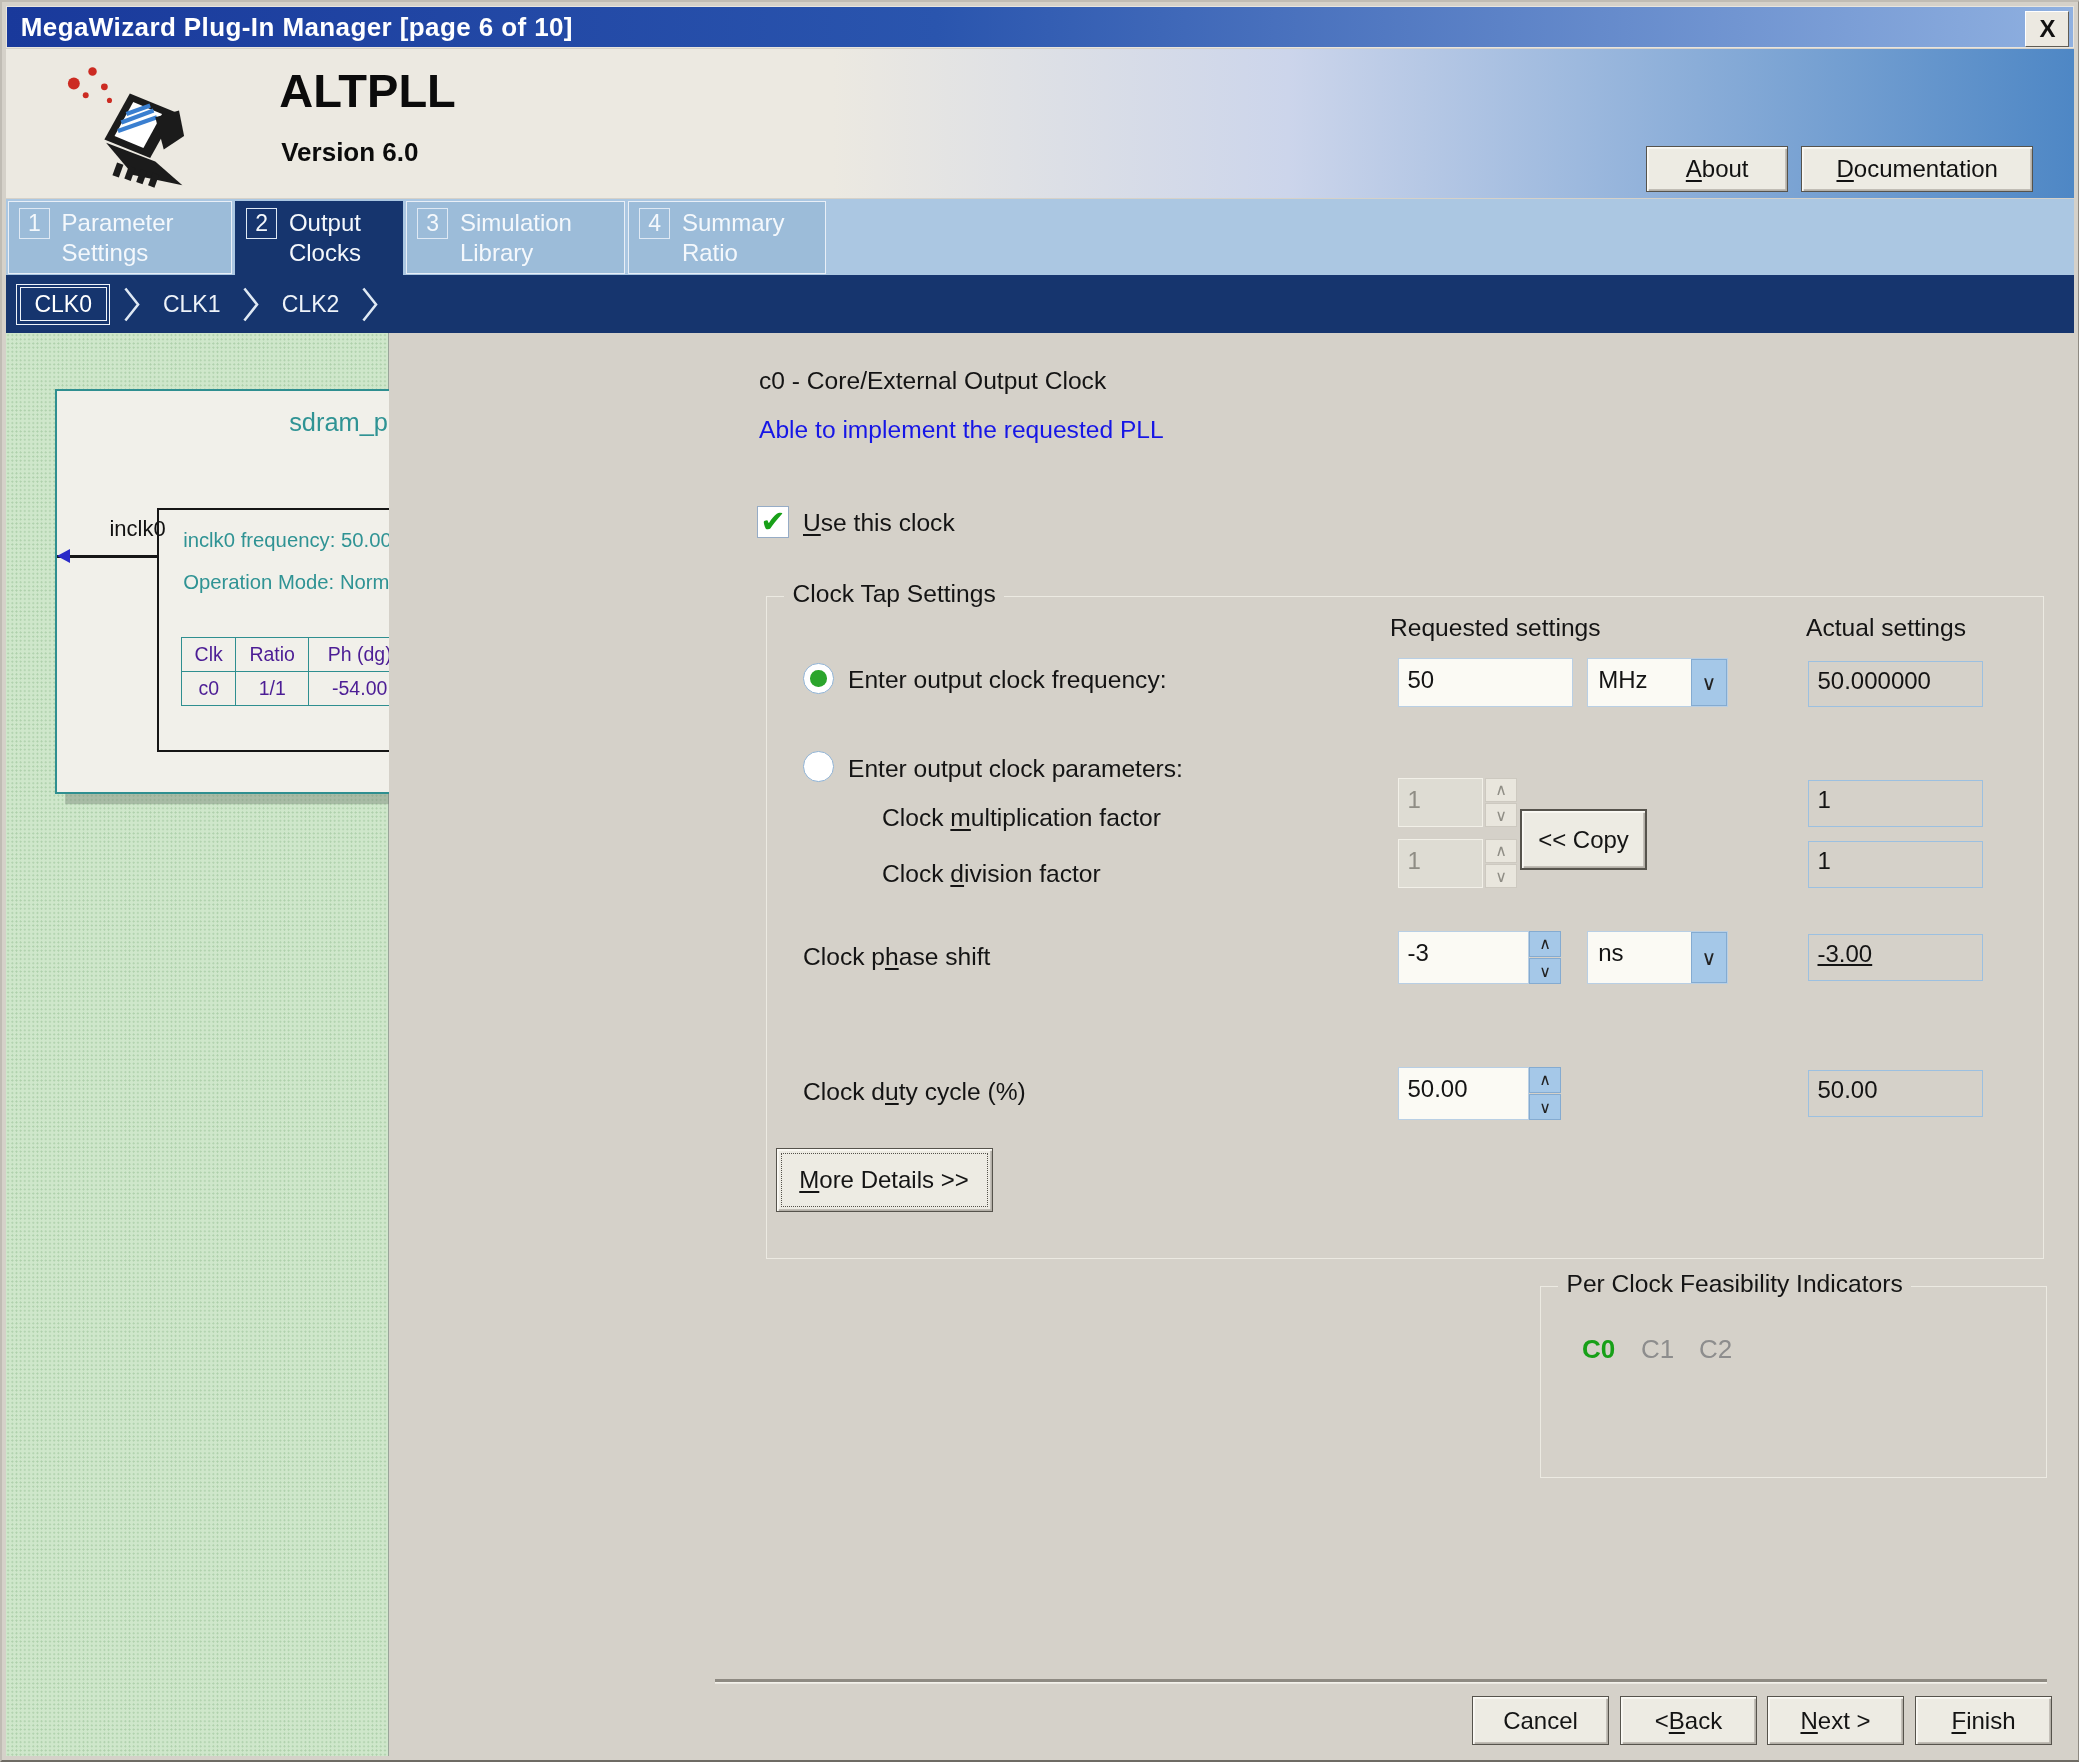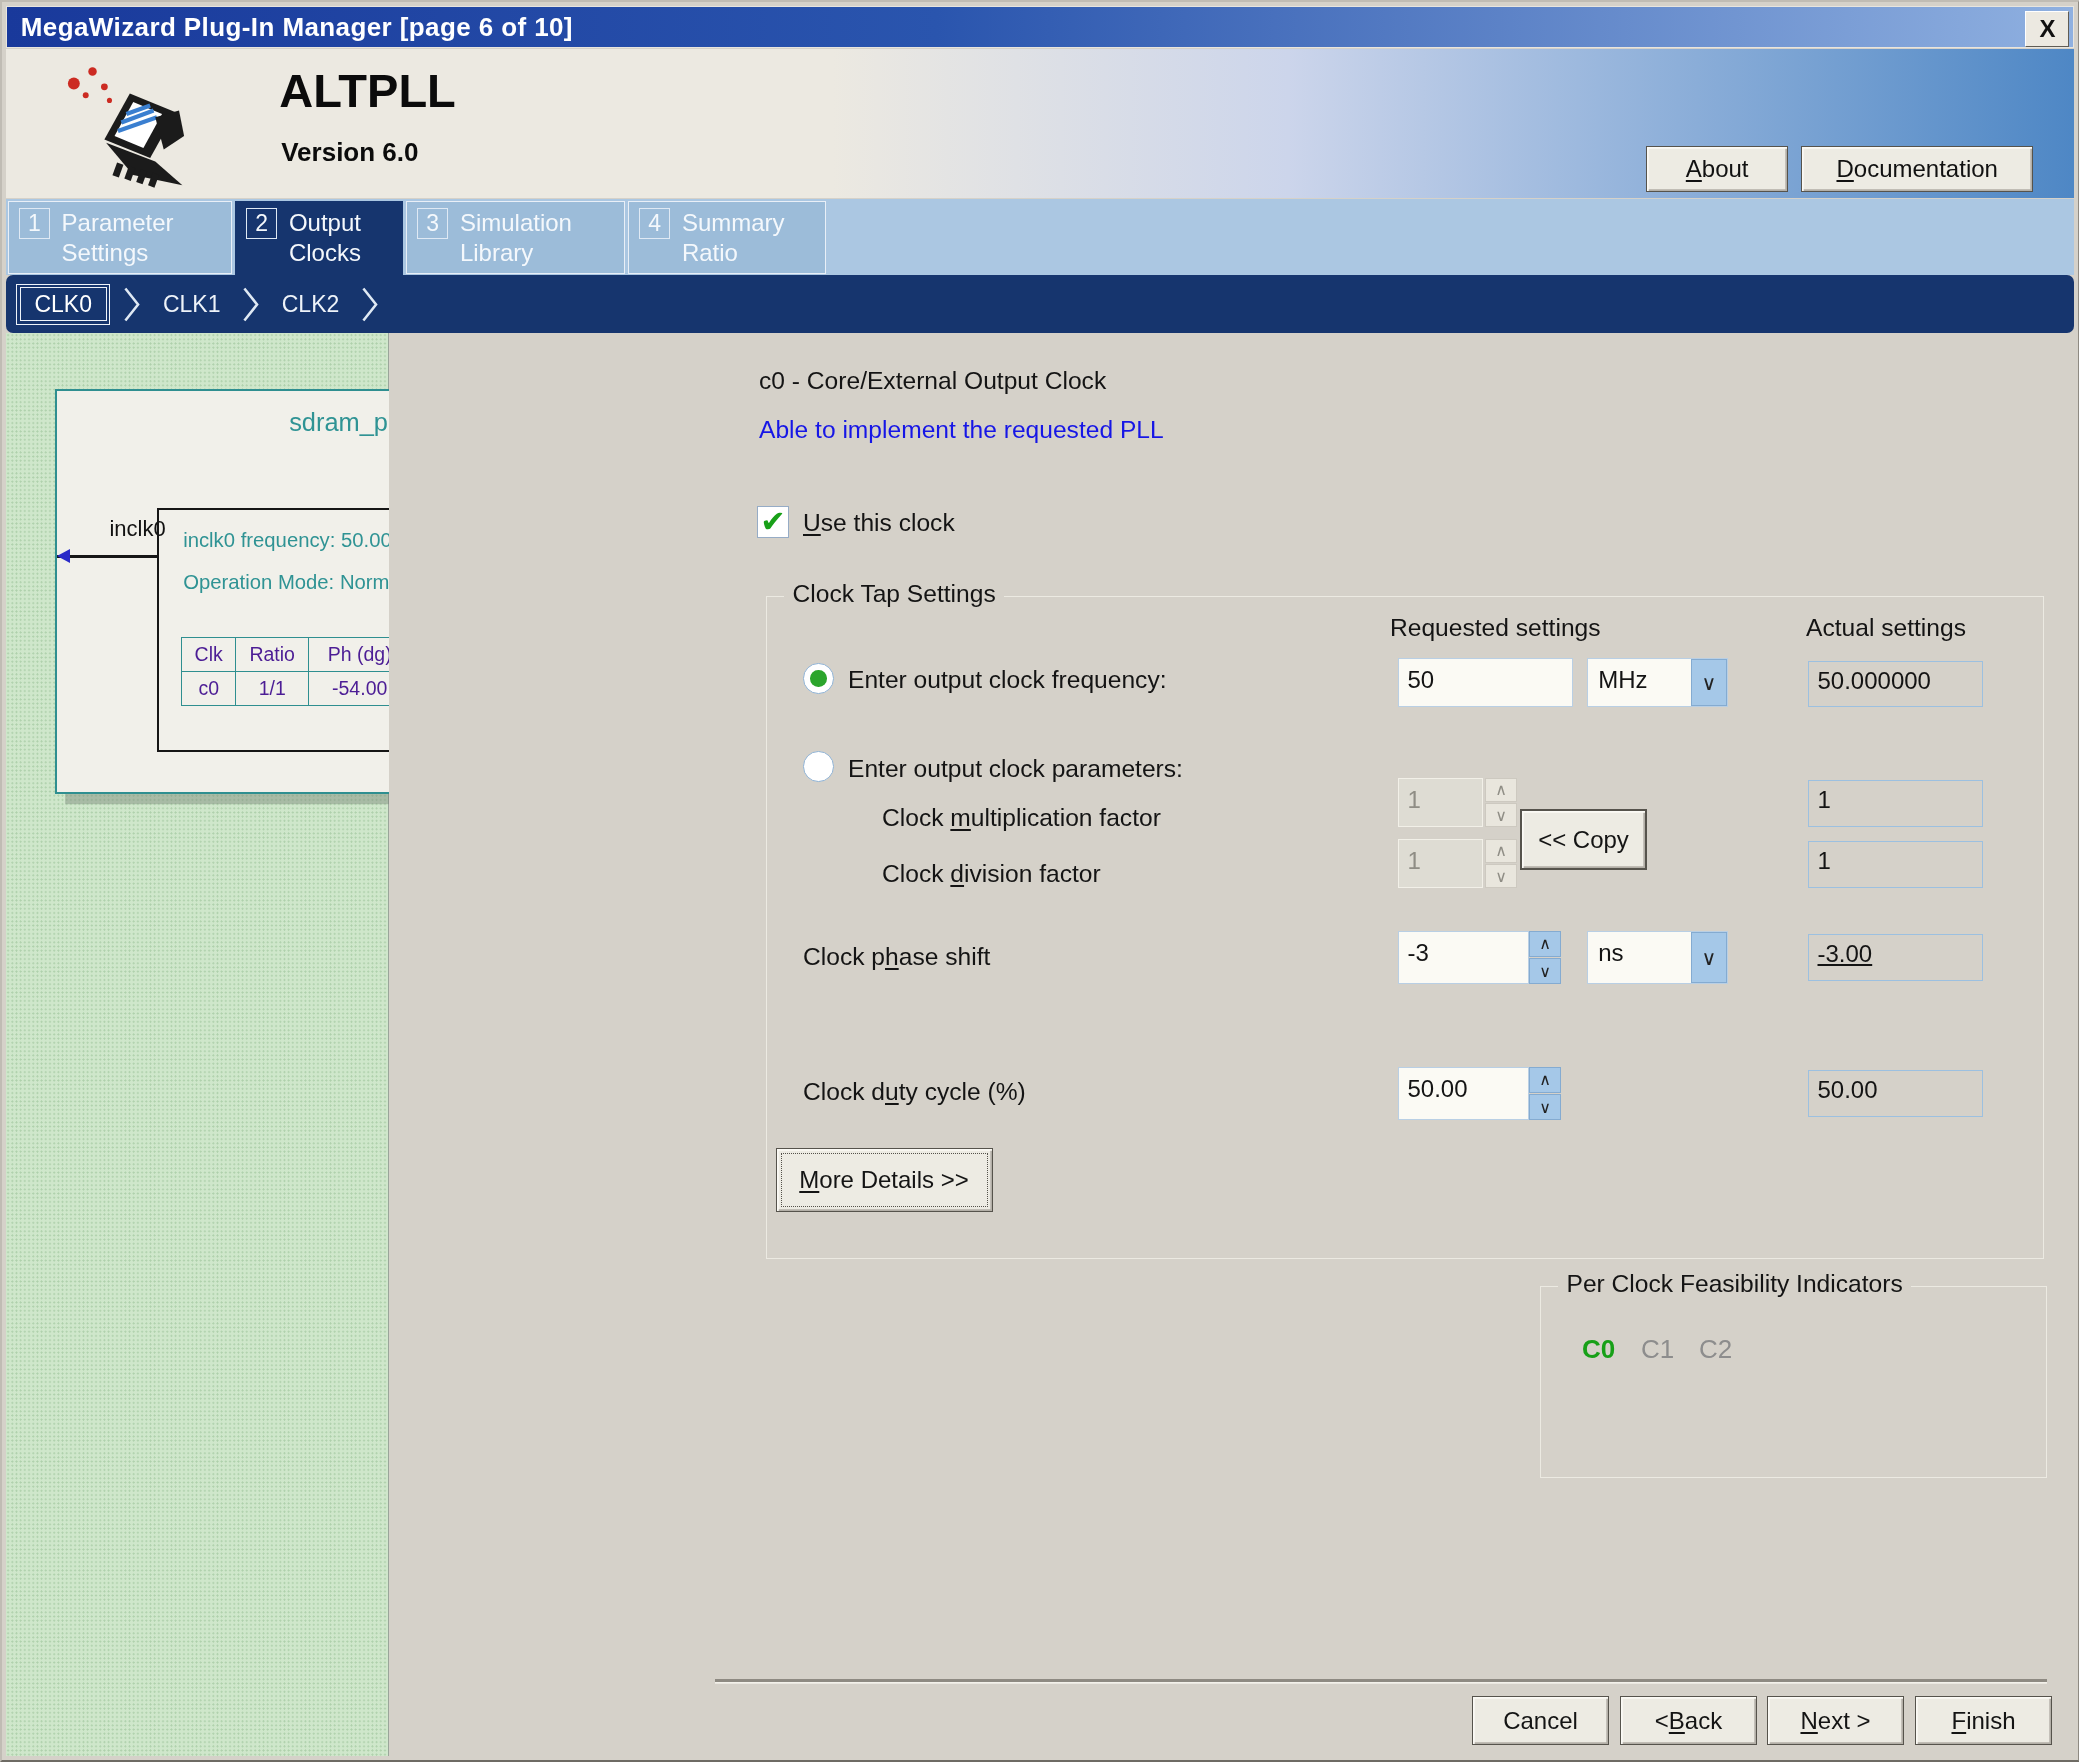--- a/index.html
+++ b/index.html
@@ -31,21 +31,21 @@
   .tabbar { position:absolute; left:4.2px; top:197px; right:4.2px; height:76px; background:#abc7e2; }
   .tab { position:absolute; top:1.7px; height:73px; background:#9cbcd9; border:1.7px solid #e9eff7;
     display:flex; padding:6.8px 10.2px; gap:12px; color:#f4f8fc; }
   .tab.active { background:#16356e; border-color:#16356e; height:85px; z-index:3; }
   .tabnum { width:30.5px; height:30.5px; border:1.7px solid #dfe9f4; font-size:23px; display:flex;
     align-items:center; justify-content:center; flex:none; }
   .tablabel { font-size:24px; line-height:1.25; }
 
   
   .clkbar { position:absolute; left:4.2px; top:273px; right:4.2px; height:58px; background:#16356e;
-    display:flex; align-items:center; padding-left:10.2px;border-radius:7px; }
+    display:flex; align-items:center; padding-left:10.2px; }
   .clk0-outer { border:1.7px solid #eef3f9; padding:2.5px; }
   .clk0-inner { border:1.7px solid #eef3f9; padding:2.5px 13.6px; color:#fff; font-size:23px; }
   .clk-item { color:#eef3f9; font-size:23px; margin:0 8.5px; }
   .chev { margin:0 12px; }
 
   
   .left-panel { position:absolute; left:4.2px; top:331px; bottom:4.2px; width:383px;
     background:#cfe7cb;
     background-image:radial-gradient(circle, rgba(90,150,90,.28) 0.8px, transparent 1.2px);
     background-size:4.2px 4.2px; border-right:1.7px solid #9aa59a; }

